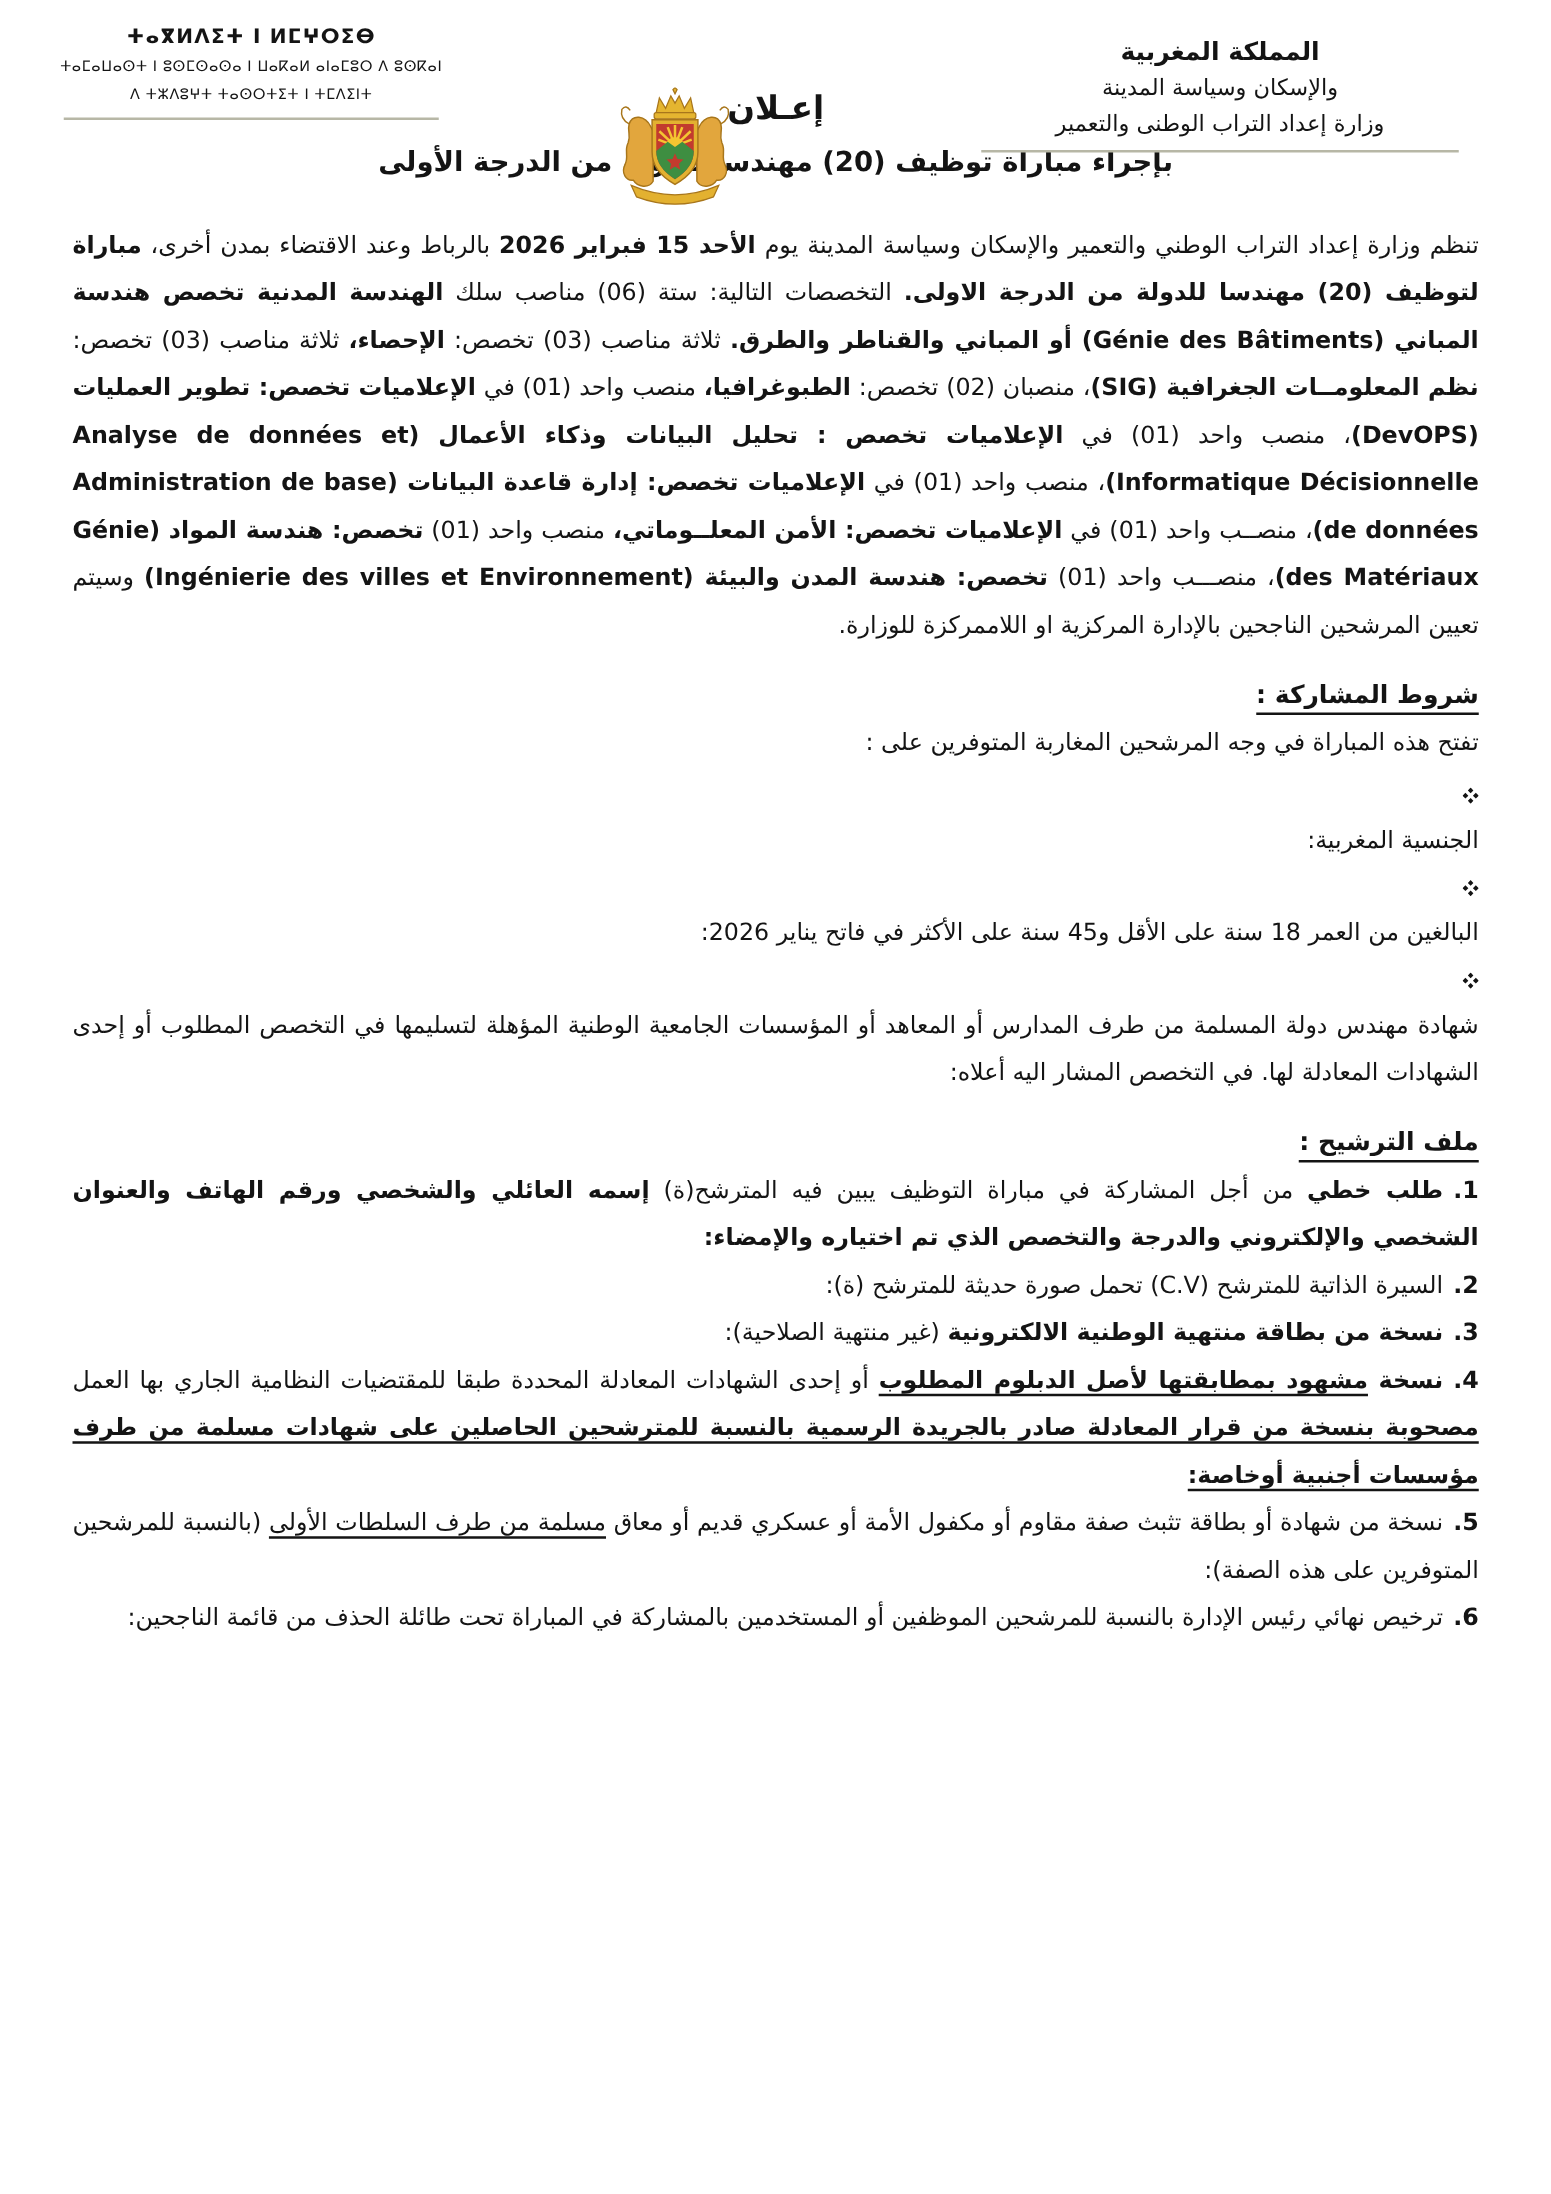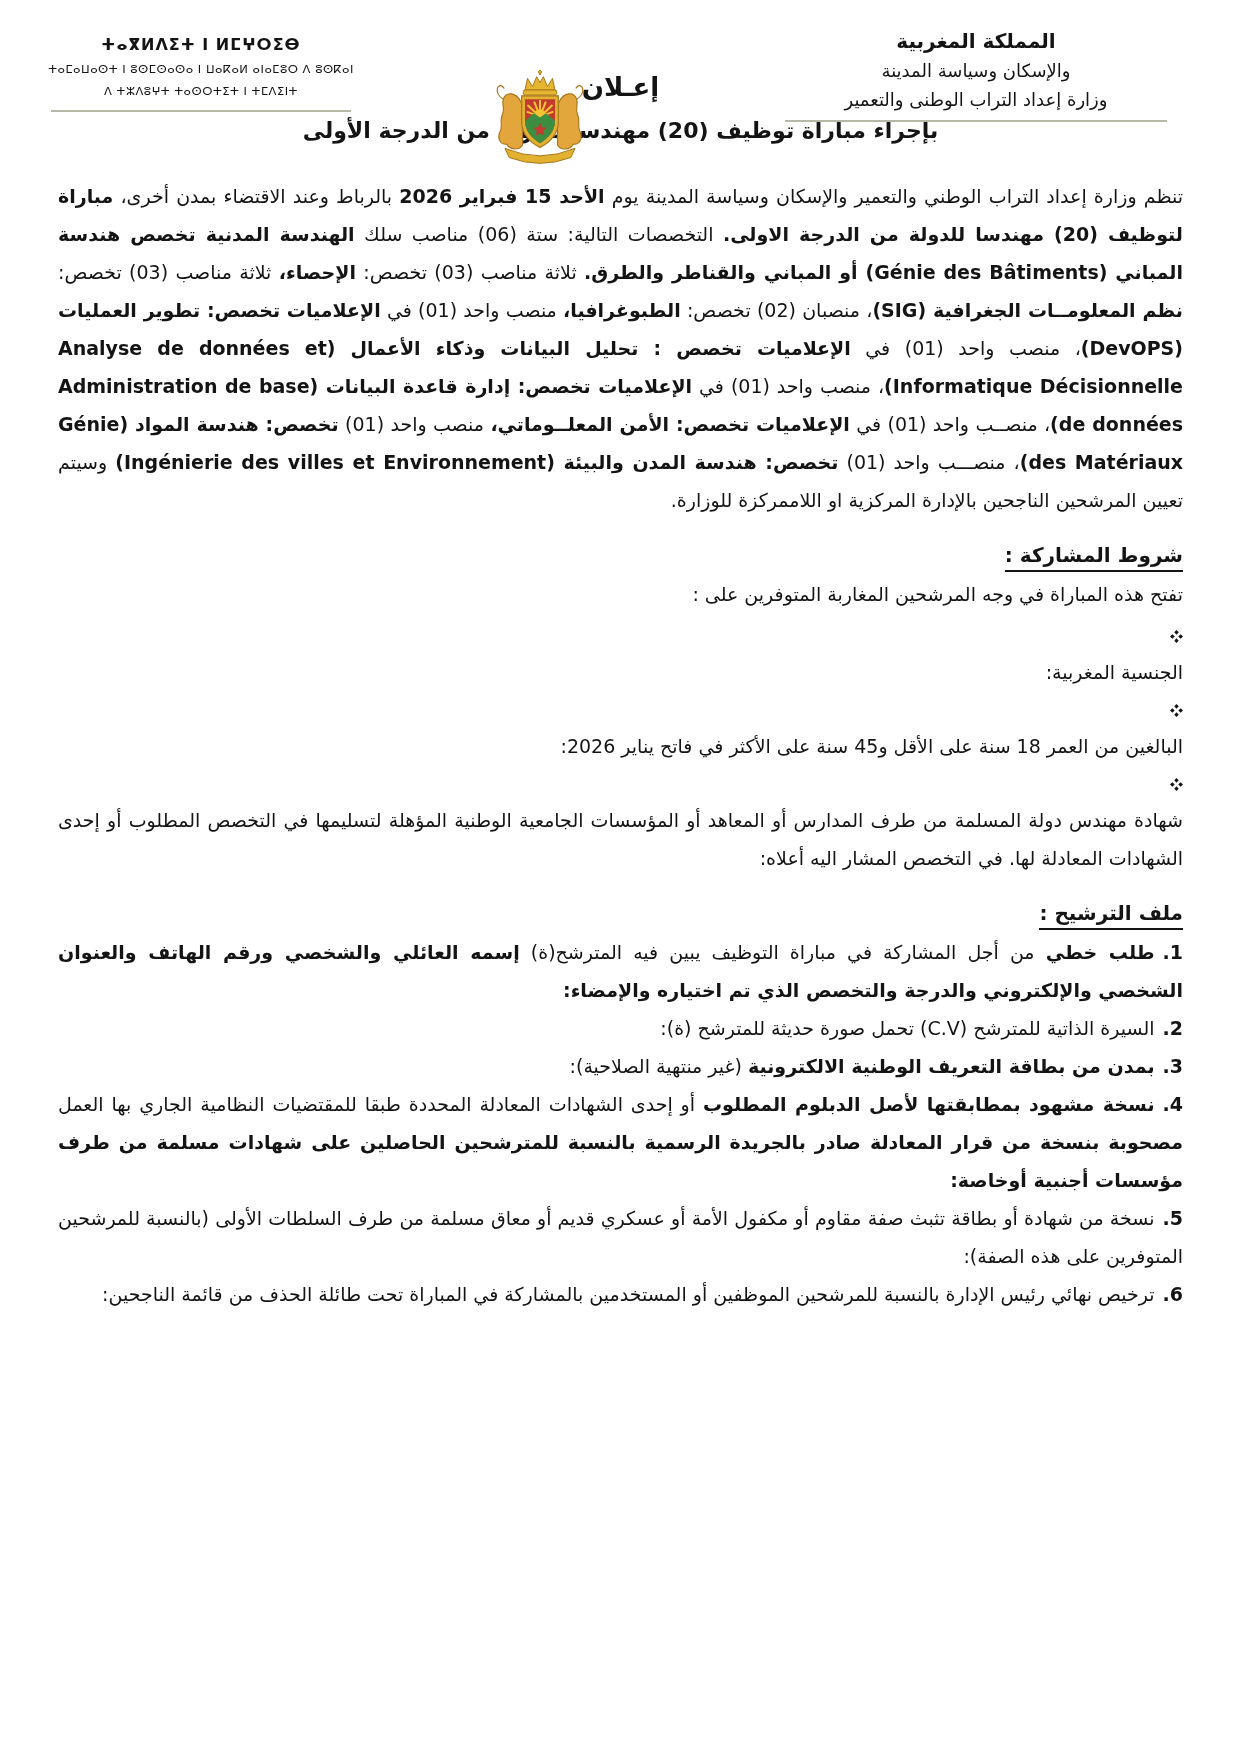--- a/index.html
+++ b/index.html
@@ -6,31 +6,31 @@
   body{
     width:1241px;height:1755px;overflow:hidden;background:#ffffff;
     font-family:"DejaVu Sans", sans-serif;color:#141414;
   }
   .page{position:relative;width:1241px;height:1755px;direction:rtl;}
   
   .hdr-ar{position:absolute;top:26px;right:70px;width:390px;text-align:center;direction:rtl;}
   .hdr-ar .l1{font-weight:bold;font-size:20px;line-height:30px;}
   .hdr-ar .l2{font-size:18px;line-height:29px;}
   .rule{height:0;border-bottom:2px solid #b7b7a6;margin-top:6px;}
-  .hdr-tif{position:absolute;top:32px;left:45px;width:312px;text-align:center;direction:ltr;}
+  .hdr-tif{position:absolute;top:16px;left:45px;width:312px;text-align:center;direction:ltr;}
   .hdr-tif .t1{font-weight:bold;font-size:16px;line-height:26px;letter-spacing:1px;}
   .hdr-tif .t2{font-size:11.5px;line-height:22px;letter-spacing:.5px;}
   .logo{position:absolute;top:70px;left:477px;width:126px;height:100px;}
   
   .content{padding:72px 58px 0 58px;}
   .title{text-align:center;font-weight:bold;font-size:26px;margin:0 0 16px 0;}
   .subtitle{text-align:center;font-weight:bold;font-size:22px;margin:0 0 34px 0;}
   .intro{font-size:19px;line-height:38px;text-align:justify;margin:0;}
   .b{font-weight:bold;}
-  .u{text-underline-offset:5px;text-decoration-thickness:1.5px;}
+  .u{text-decoration:underline;text-underline-offset:5px;text-decoration-thickness:1.5px;}
   .sec-heading{margin:24px 0 8px 0;font-size:20px;font-weight:bold;}
   .sec-heading .hl{border-bottom:2px solid #141414;padding-bottom:3px;}
   .lead{font-size:19px;line-height:38px;margin:4px 0 6px 0;}
   .bullets{margin:0;}
   .bullet{display:flex;gap:10px;font-size:19px;line-height:38px;margin:0 0 2px 0;flex-direction:column;}
   .bmark{flex:0 0 auto;padding-top:11px;}
   .bmark svg{display:block;}
   .btext{flex:1 1 auto;text-align:justify;}
   .items{margin:2px 0 0 0;}
   .item{font-size:19px;line-height:38px;text-align:justify;margin:0;}
@@ -146,21 +146,21 @@
 
         <div class="item">
           <span class="num">1.</span><span class="itext"><span class="b">طلب خطي</span><span> من أجل المشاركة في مباراة التوظيف يبين فيه المترشح(ة) </span><span class="b">إسمه العائلي والشخصي ورقم الهاتف والعنوان الشخصي والإلكتروني والدرجة والتخصص الذي تم اختياره والإمضاء:</span></span>
         </div>
 
         <div class="item">
           <span class="num">2.</span><span class="itext"><span>السيرة الذاتية للمترشح (C.V) تحمل صورة حديثة للمترشح (ة):</span></span>
         </div>
 
         <div class="item">
-          <span class="num">3.</span><span class="itext"><span class="b">بمدن من بطاقة التعريف الوطنية الالكترونية</span><span> (غير منتهية الصلاحية):</span></span>
+          <span class="num">3.</span><span class="itext"><span class="b">نسخة من بطاقة منتهية الوطنية الالكترونية</span><span> (غير منتهية الصلاحية):</span></span>
         </div>
 
         <div class="item">
           <span class="num">4.</span><span class="itext"><span class="b">نسخة </span><span class="b u">مشهود بمطابقتها لأصل الدبلوم المطلوب</span><span> أو إحدى الشهادات المعادلة المحددة طبقا للمقتضيات النظامية الجاري بها العمل </span><span class="b u">مصحوبة بنسخة من قرار المعادلة صادر بالجريدة الرسمية بالنسبة للمترشحين الحاصلين على شهادات مسلمة من طرف مؤسسات أجنبية أوخاصة:</span></span>
         </div>
 
         <div class="item">
           <span class="num">5.</span><span class="itext"><span>نسخة من شهادة أو بطاقة تثبث صفة مقاوم أو مكفول الأمة أو عسكري قديم أو معاق </span><span class="u">مسلمة من طرف السلطات الأولى</span><span> (بالنسبة للمرشحين المتوفرين على هذه الصفة):</span></span>
         </div>
 

